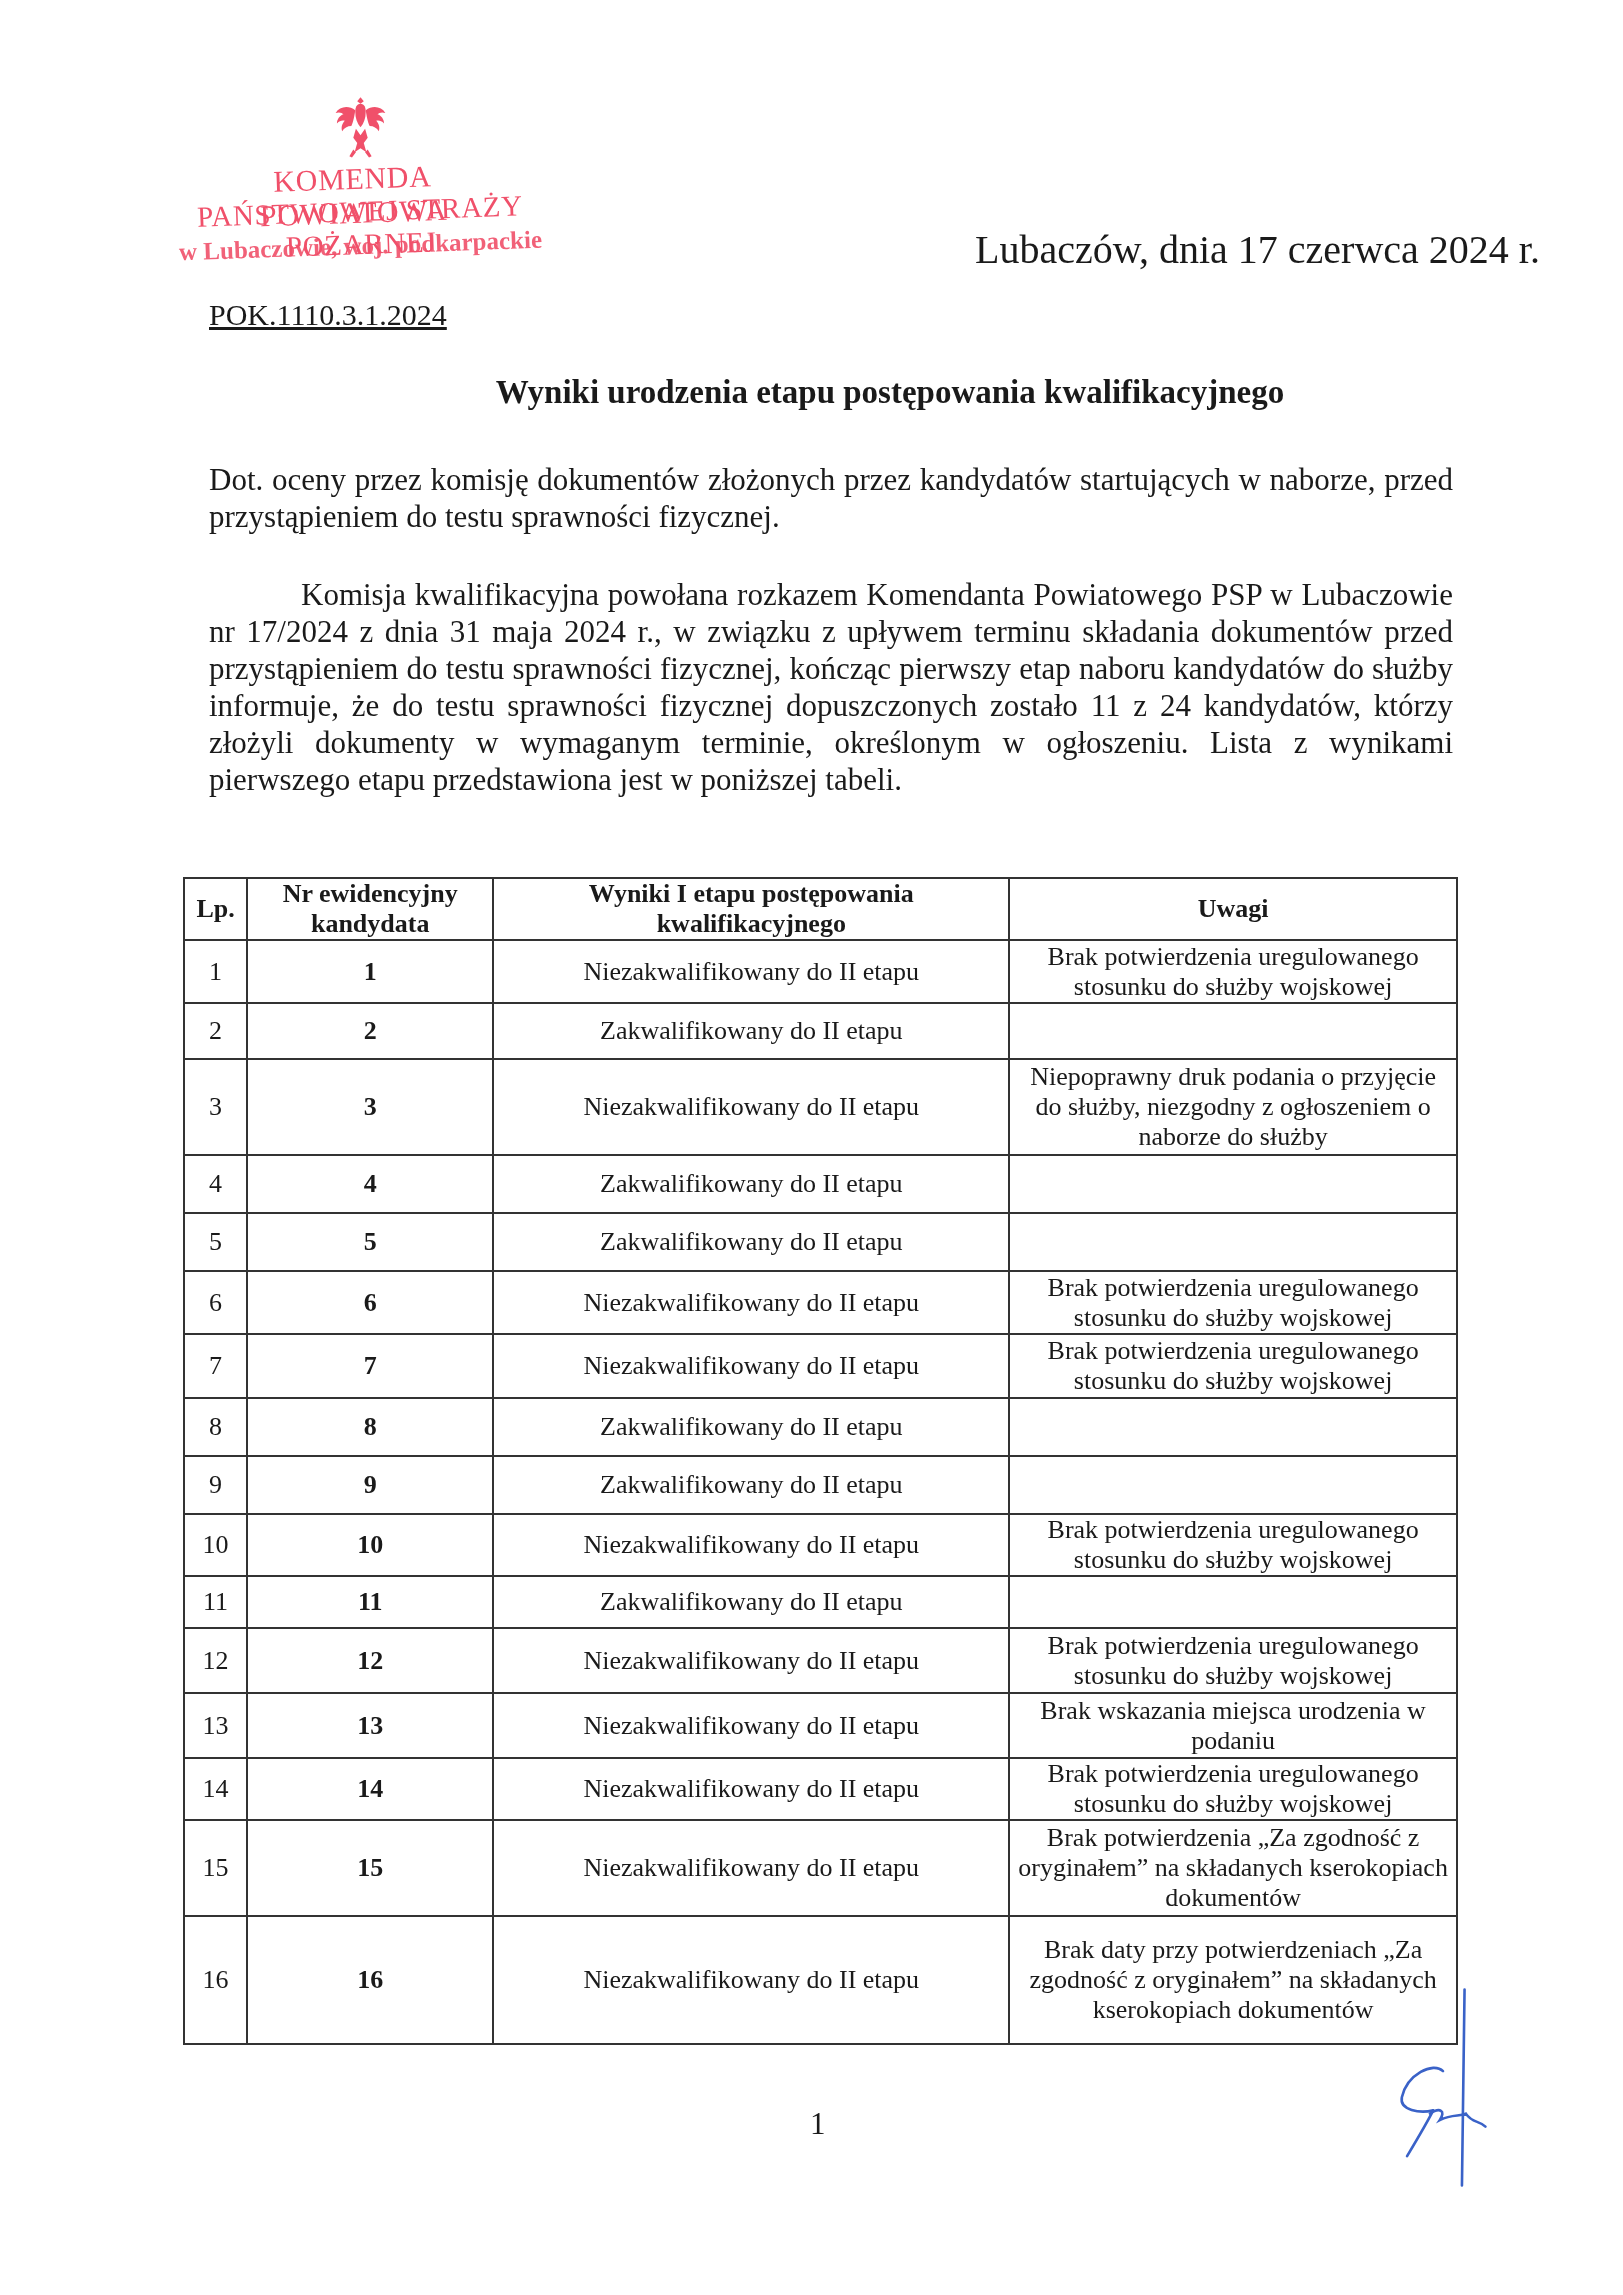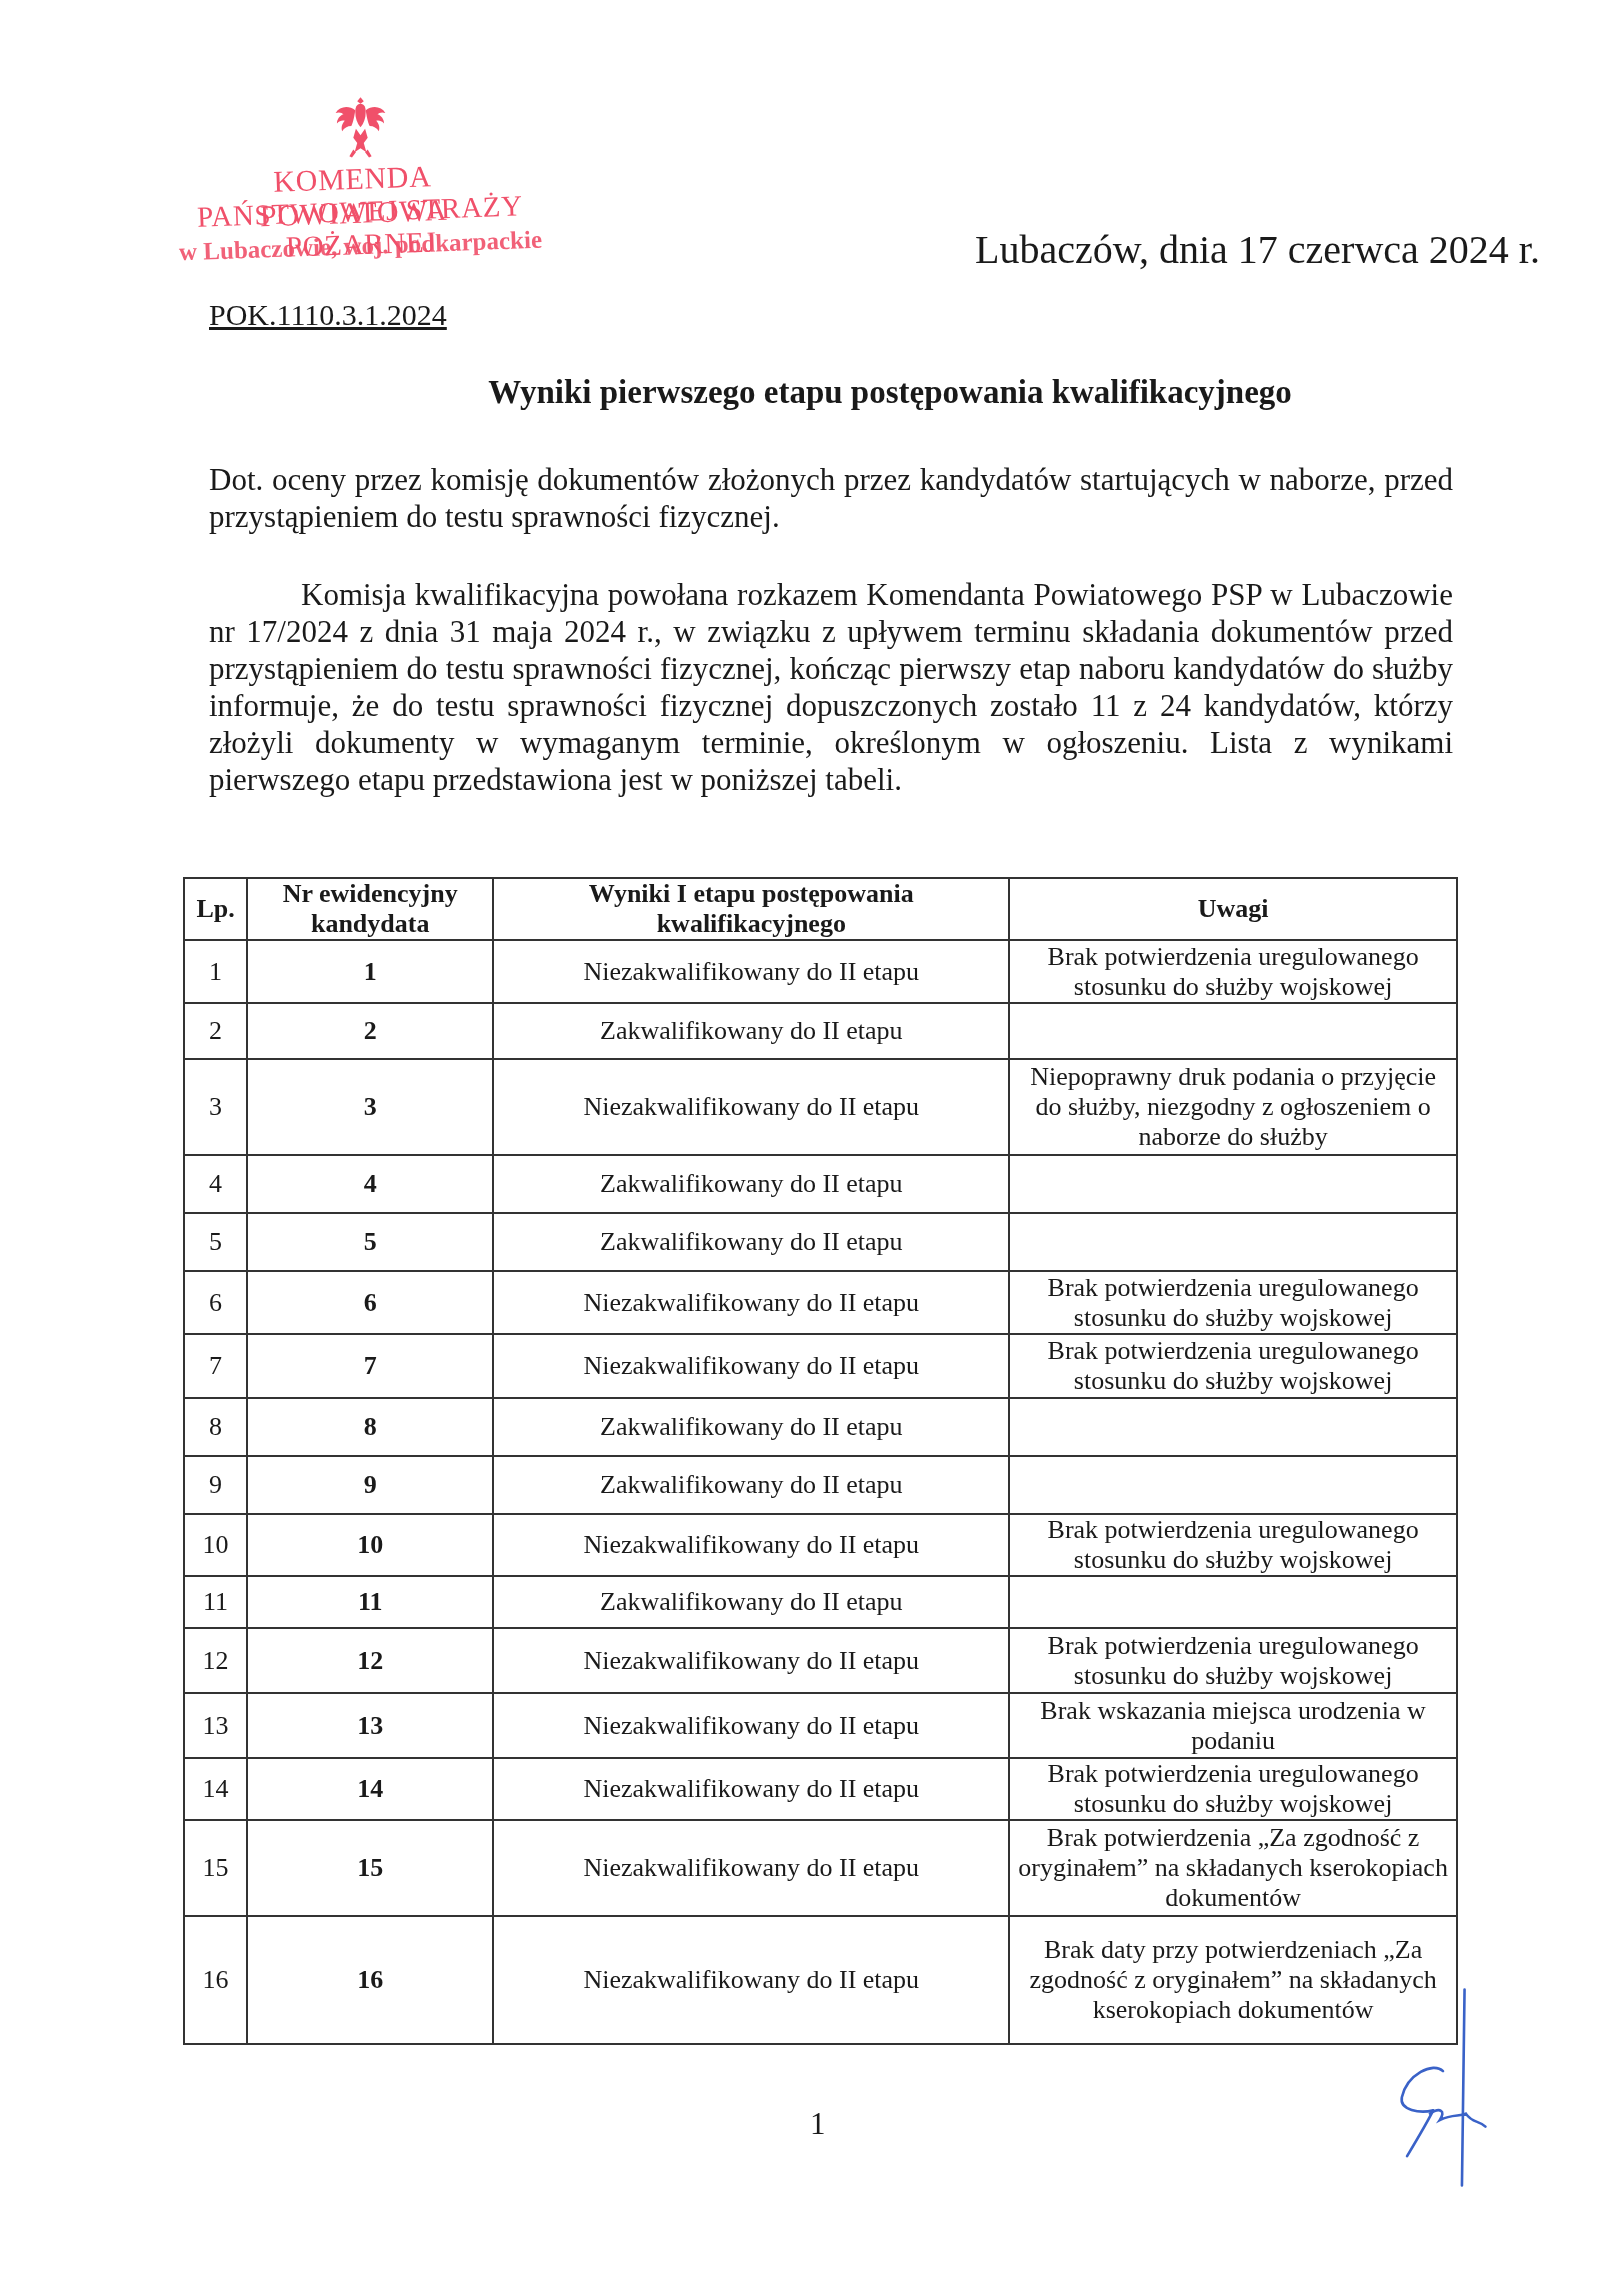--- a/index.html
+++ b/index.html
@@ -46,21 +46,21 @@
     </g>
   </svg>
   <div class="l1">KOMENDA POWIATOWA</div>
   <div class="l2">PAŃSTWOWEJ STRAŻY POŻARNEJ</div>
   <div class="l3">w Lubaczowie, woj. podkarpackie</div>
 </div>
 
 <div class="abs date">Lubaczów, dnia 17 czerwca 2024 r.</div>
 <div class="abs ref">POK.1110.3.1.2024</div>
 
-<div class="abs title">Wyniki pierwszego etapu postępowania kwalifikacyjnego</div>
+<div class="abs title">Wyniki urodzenia etapu postępowania kwalifikacyjnego</div>
 
 <div class="abs para para1">Dot. oceny przez komisję dokumentów złożonych przez kandydatów startujących w naborze, przed przystąpieniem do testu sprawności fizycznej.</div>
 <div class="abs para para2">Komisja kwalifikacyjna powołana rozkazem Komendanta Powiatowego PSP w Lubaczowie nr 17/2024 z dnia 31 maja 2024 r., w związku z upływem terminu składania dokumentów przed przystąpieniem do testu sprawności fizycznej, kończąc pierwszy etap naboru kandydatów do służby informuje, że do testu sprawności fizycznej dopuszczonych zostało 11 z 24 kandydatów, którzy złożyli dokumenty w wymaganym terminie, określonym w ogłoszeniu. Lista z wynikami pierwszego etapu przedstawiona jest w poniższej tabeli.</div>
 
 <table class="results">
   <colgroup>
     <col class="c1">
       <col class="c2">
       <col class="c3">
       <col class="c4">

